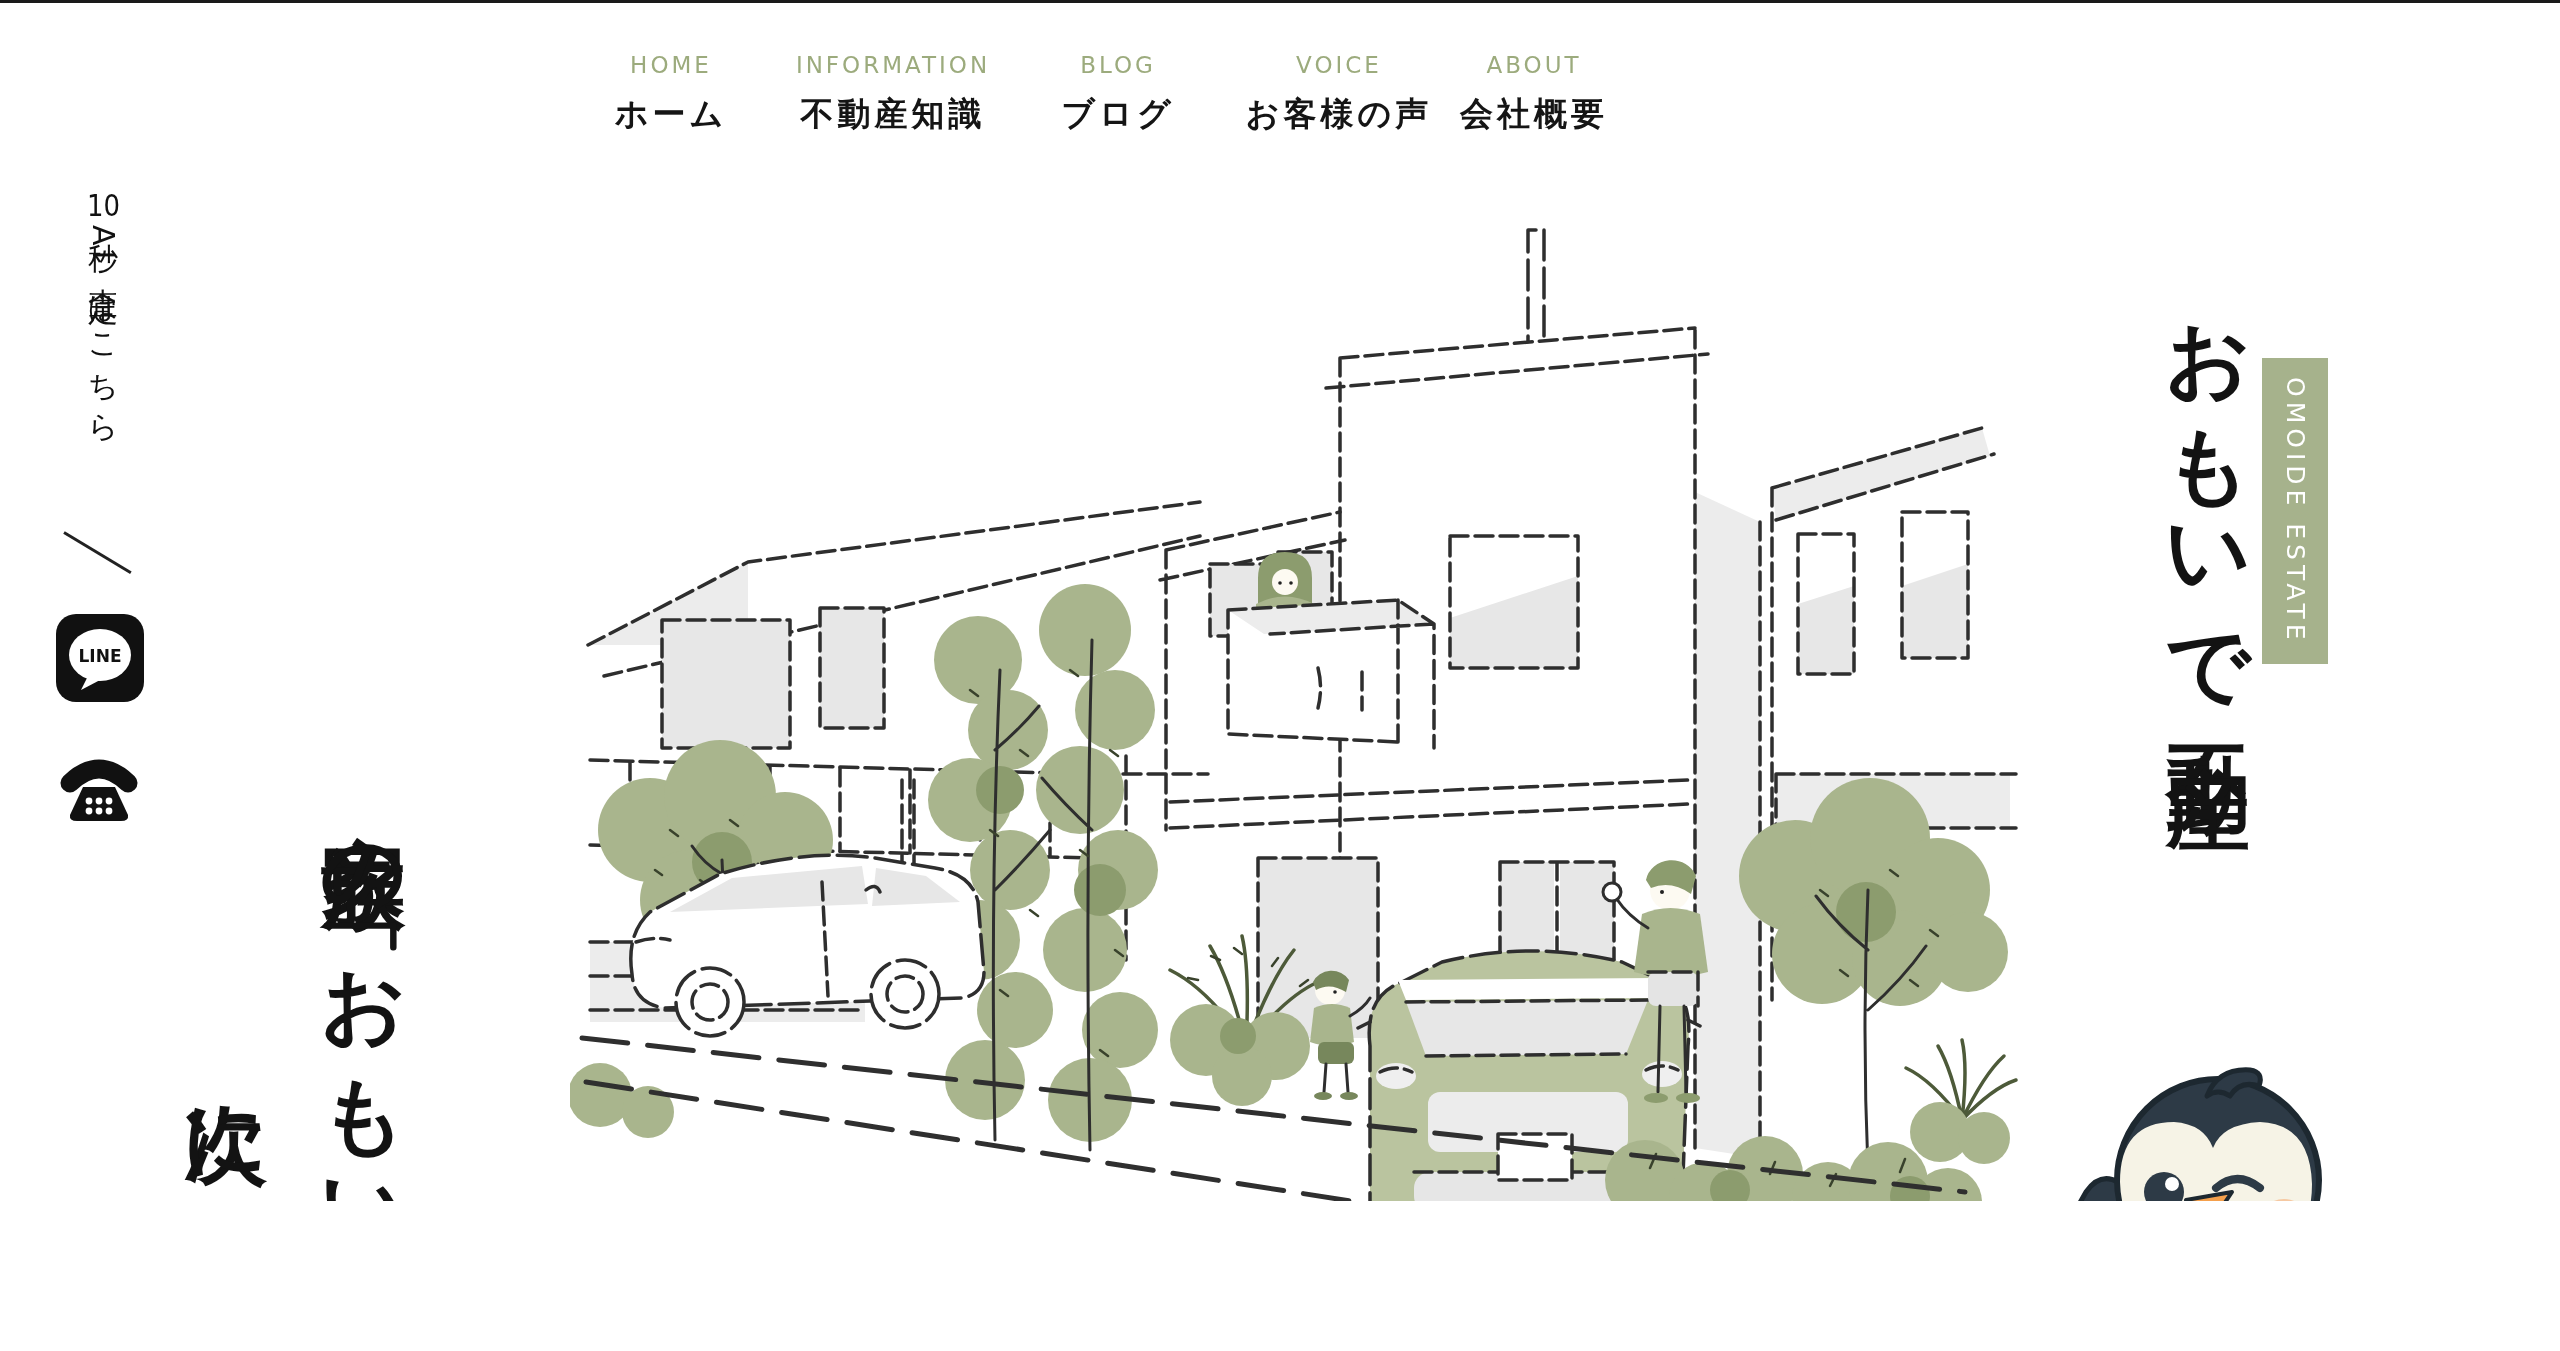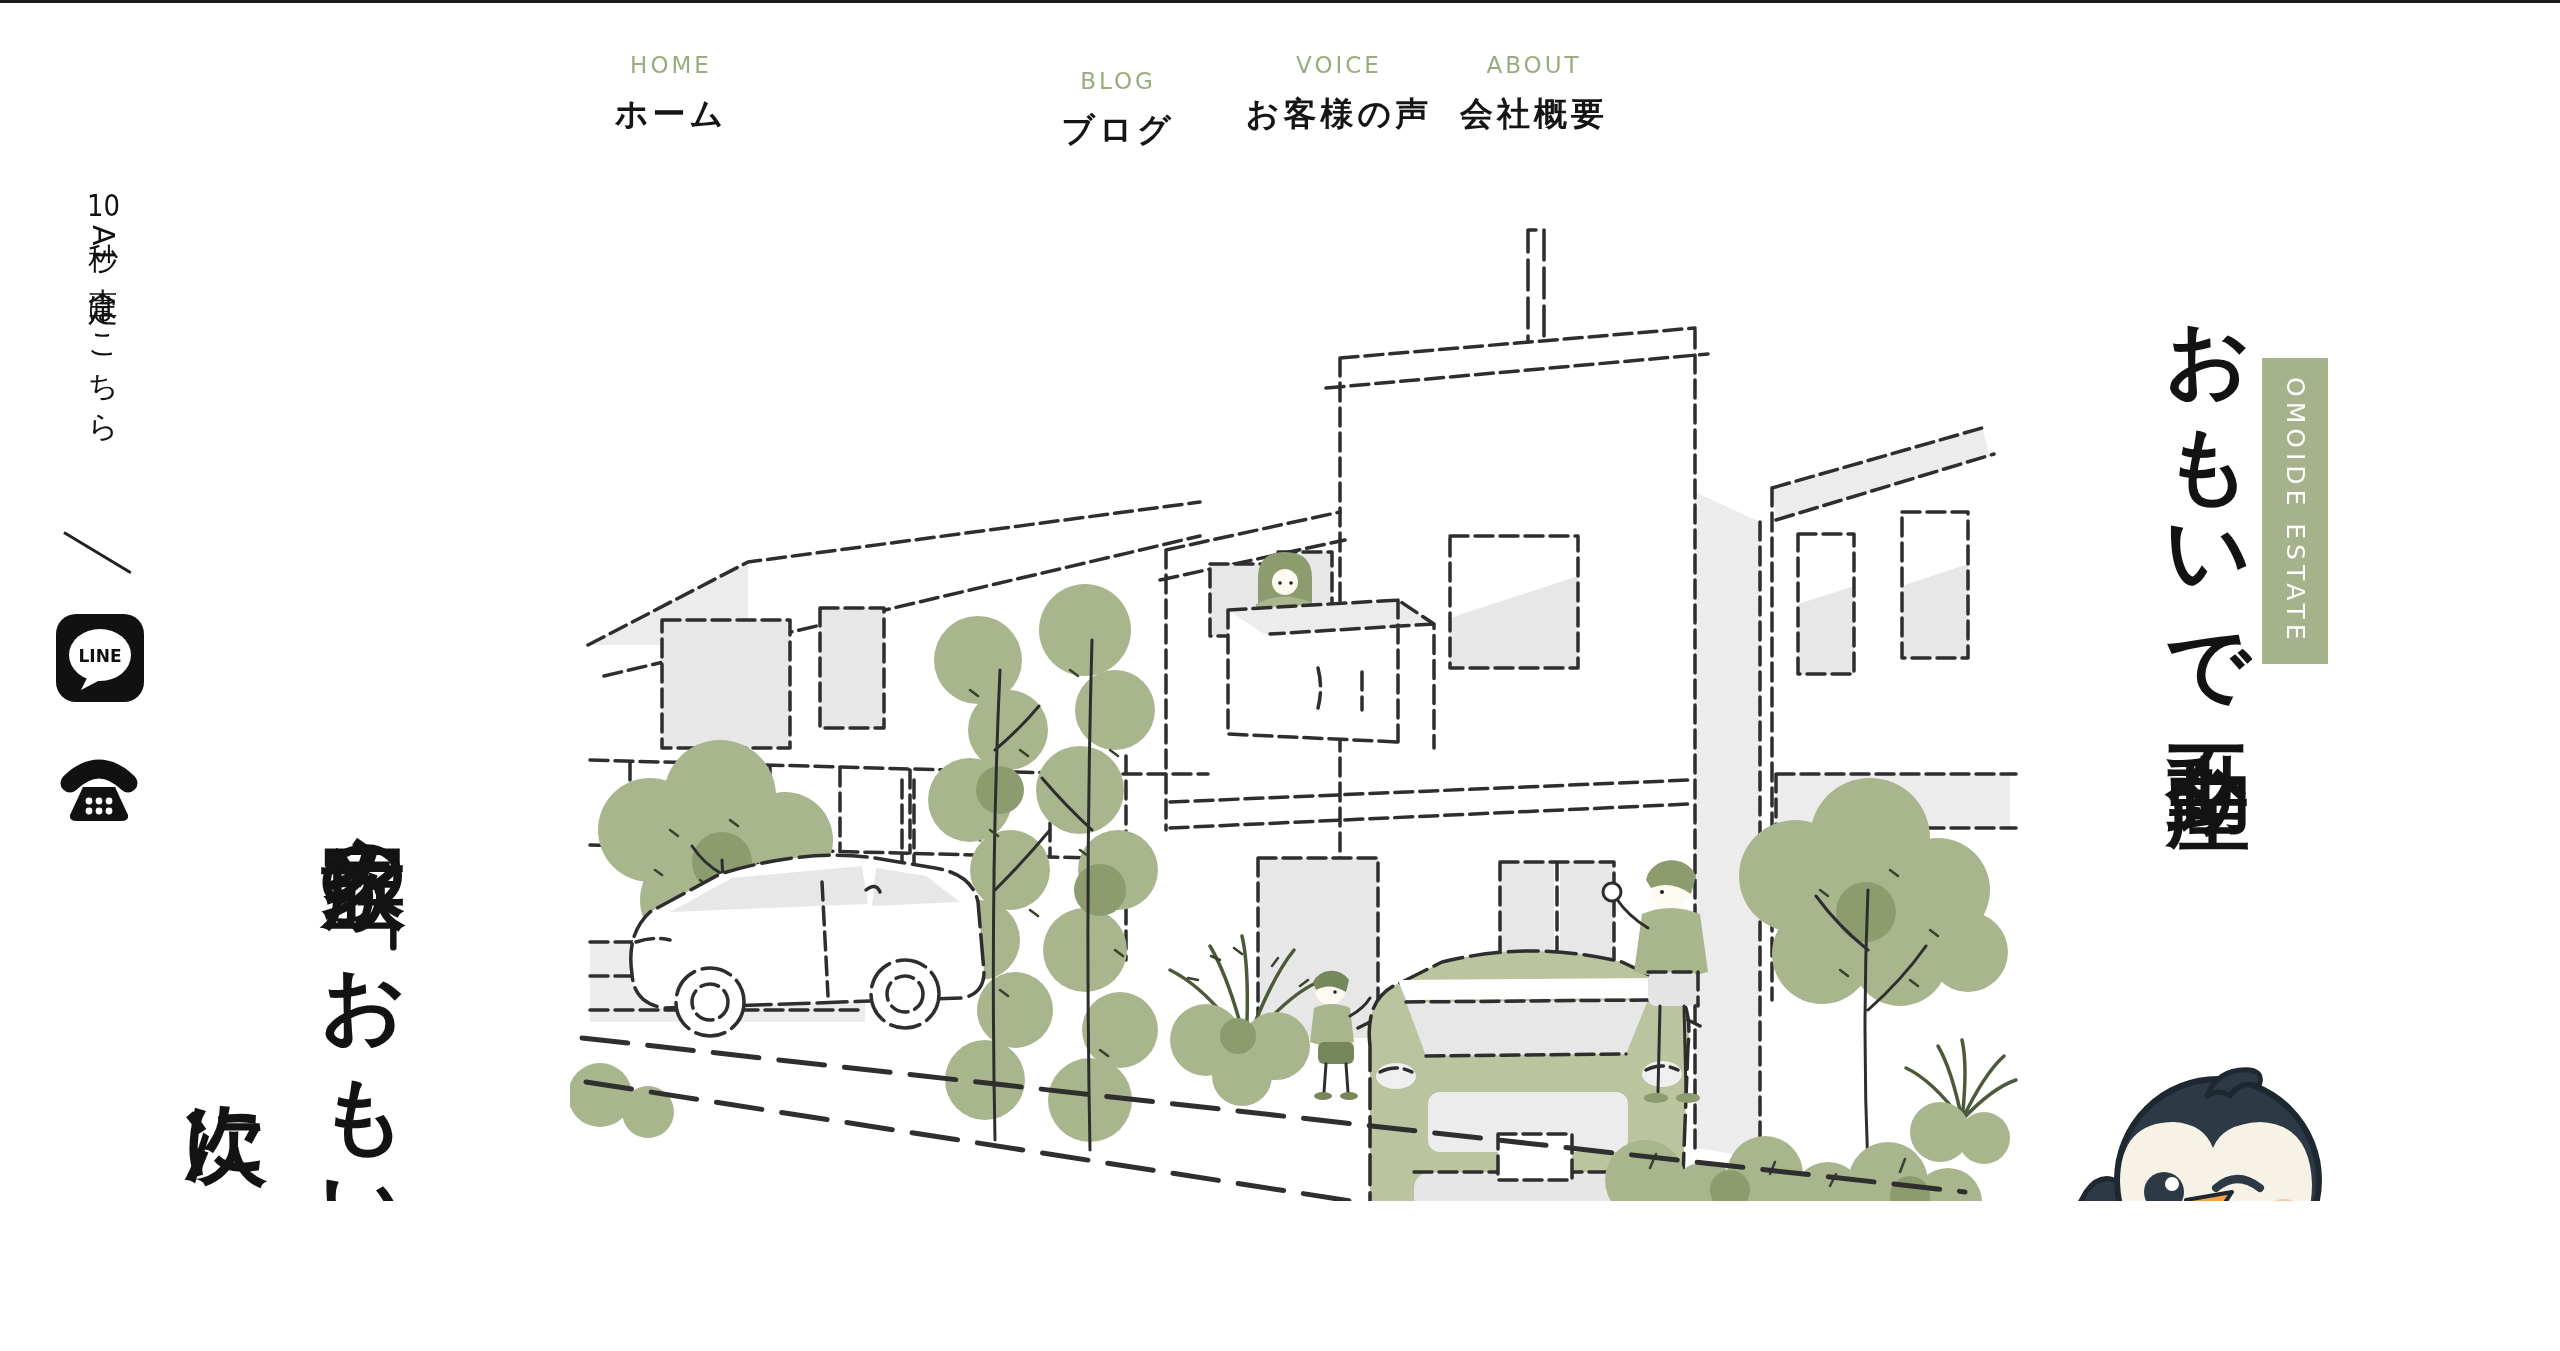--- a/index.html
+++ b/index.html
@@ -6,21 +6,21 @@
   .stage{
     position:relative;width:2560px;height:1201px;overflow:hidden;background:#fff;
     font-family:"DejaVu Sans","Liberation Sans",sans-serif;color:#151515;
   }
   .top-border{position:absolute;left:0;top:0;width:2560px;height:3px;background:#1a1a1a;}
 
   
   .nav-item{position:absolute;top:52px;transform:translateX(-50%);text-align:center;cursor:pointer;white-space:nowrap;}
   .nav-en{display:block;font-size:23px;letter-spacing:3px;color:#9CAB7D;font-weight:400;}
   .nav-jp{display:block;font-size:33px;letter-spacing:4px;color:#151515;font-weight:600;margin-top:14px;font-family:Liberation Mono, monospace;}
-  .nav-home{left:671px;}.nav-info{left:893px;}.nav-blog{left:1118px;margin-top:16px;}
+  .nav-home{left:671px;}.nav-info{left:893px;}.nav-blog{left:1118px;}
   .nav-voice{left:1339px;}.nav-about{left:1534px;}.nav-contact{left:1830px;}
 
   
   .v{writing-mode:vertical-rl;text-orientation:mixed;}
   .ai-banner{position:absolute;left:82px;top:190px;height:400px;font-size:30px;letter-spacing:5px;color:#111;cursor:pointer;}
   .tcy{text-combine-upright:all;}
   .diag-line{position:absolute;left:64px;top:531px;width:78px;height:3px;background:#222;transform:rotate(31deg);transform-origin:left center;}
   .line-icon{position:absolute;left:54px;top:612px;width:92px;height:92px;cursor:pointer;}
   .phone-icon{position:absolute;left:58px;top:753px;width:82px;height:74px;cursor:pointer;}
 
@@ -58,20 +58,24 @@
 </style>
 </head>
 <body>
 
 <div class="stage">
   <div class="top-border"></div>
 
   <div class="nav-item nav-home">
     <span class="nav-en">HOME</span>
     <span class="nav-jp">ホーム</span>
+  </div>
+  <div class="nav-item nav-info">
+    <span class="nav-en">INFORMATION</span>
+    <span class="nav-jp">不動産知識</span>
   </div>
   <div class="nav-item nav-blog">
     <span class="nav-en">BLOG</span>
     <span class="nav-jp">ブログ</span>
   </div>
   <div class="nav-item nav-voice">
     <span class="nav-en">VOICE</span>
     <span class="nav-jp">お客様の声</span>
   </div>
   <div class="nav-item nav-about">

